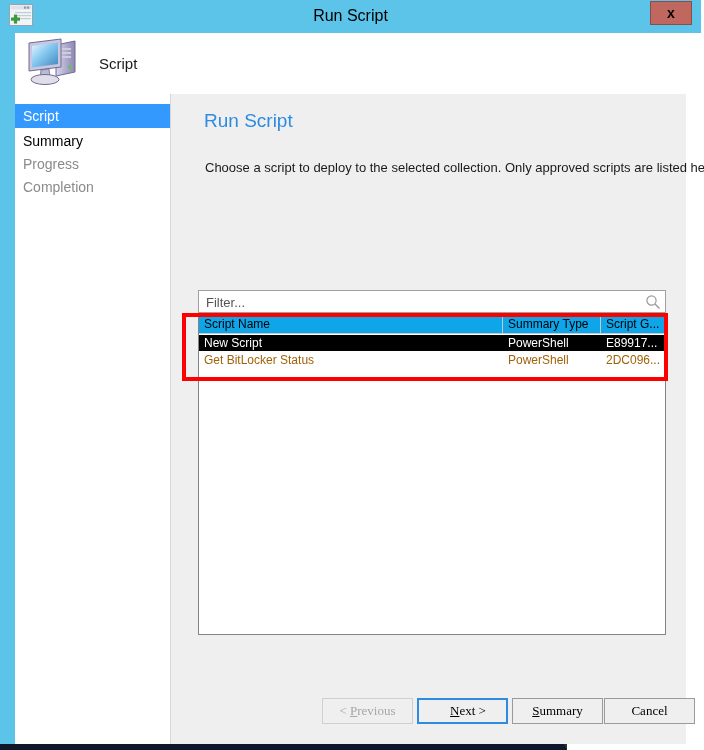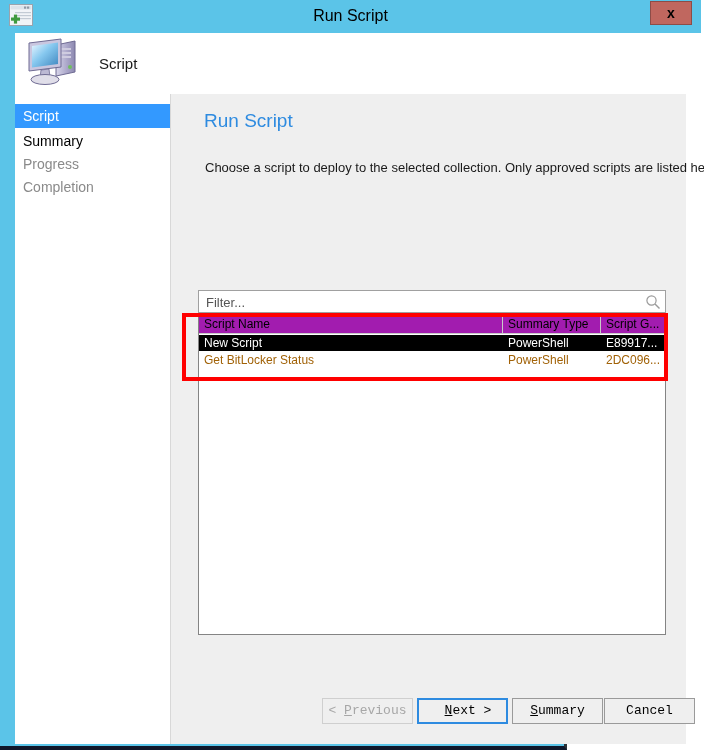--- a/index.html
+++ b/index.html
@@ -16,21 +16,21 @@
   }
 
   
   .window {
     position: absolute;
     left: 0; top: 0;
     width: 567px;
     height: 750px;
     background: #5BC4E8;
     box-sizing: border-box;
-    border-bottom: 4px solid #0f172a;
+    border-bottom: 6px solid #0f172a;
     border-right: 3px solid #2b3338;
   }
 
   
   .titlebar {
     position: absolute;
     left: 0; top: 0;
     width: 701px;
     height: 33px;
     background: #5BC4E8;
@@ -189,21 +189,21 @@
     background: #ffffff;
     border: 1px solid #848484;
     box-sizing: border-box;
     overflow: hidden;
   }
   .lv-header {
     position: absolute;
     left: 0; top: 0;
     width: 100%;
     height: 18px;
-    background: #a21caf;
+    background: #0ea5e9;
     border-bottom: 1px solid #c9c9c9;
     box-sizing: border-box;
   }
   .lv-th {
     position: absolute;
     top: 0;
     height: 17px;
     line-height: 17px;
     font-size: 12px;
     color: #000000;
@@ -255,21 +255,21 @@
     height: 55px;
   }
   .btn {
     position: absolute;
     top: 9px;
     width: 91px;
     height: 26px;
     background: #efefef;
     border: 1px solid #9a9a9a;
     box-sizing: border-box;
-    font-family: Liberation Mono, monospace;
+    font-family: Liberation Serif, serif;
     font-size: 13px;
     color: #000000;
     text-align: center;
     line-height: 24px;
     cursor: pointer;
     padding: 0;
   }
   .btn.disabled {
     color: #a7a7a7;
     border-color: #cfcfcf;

